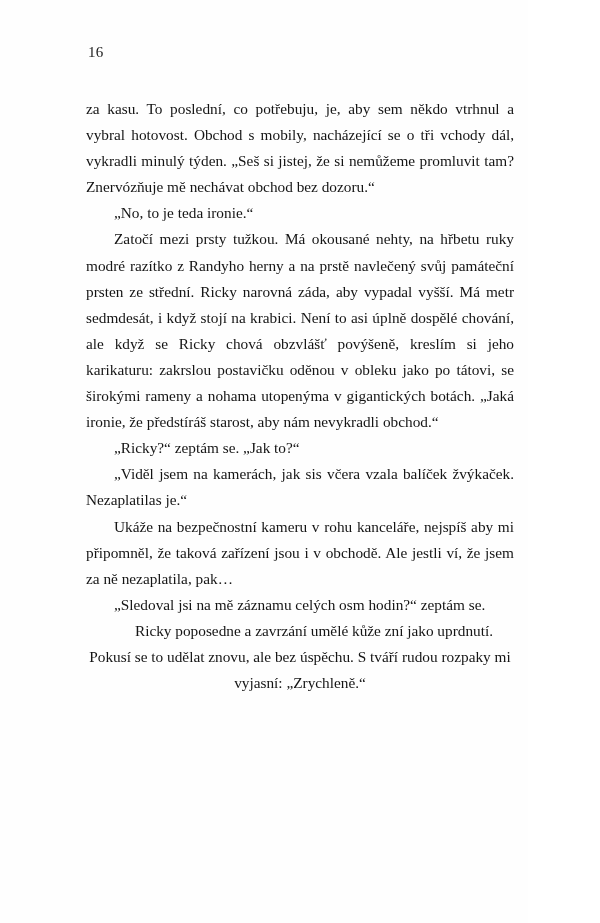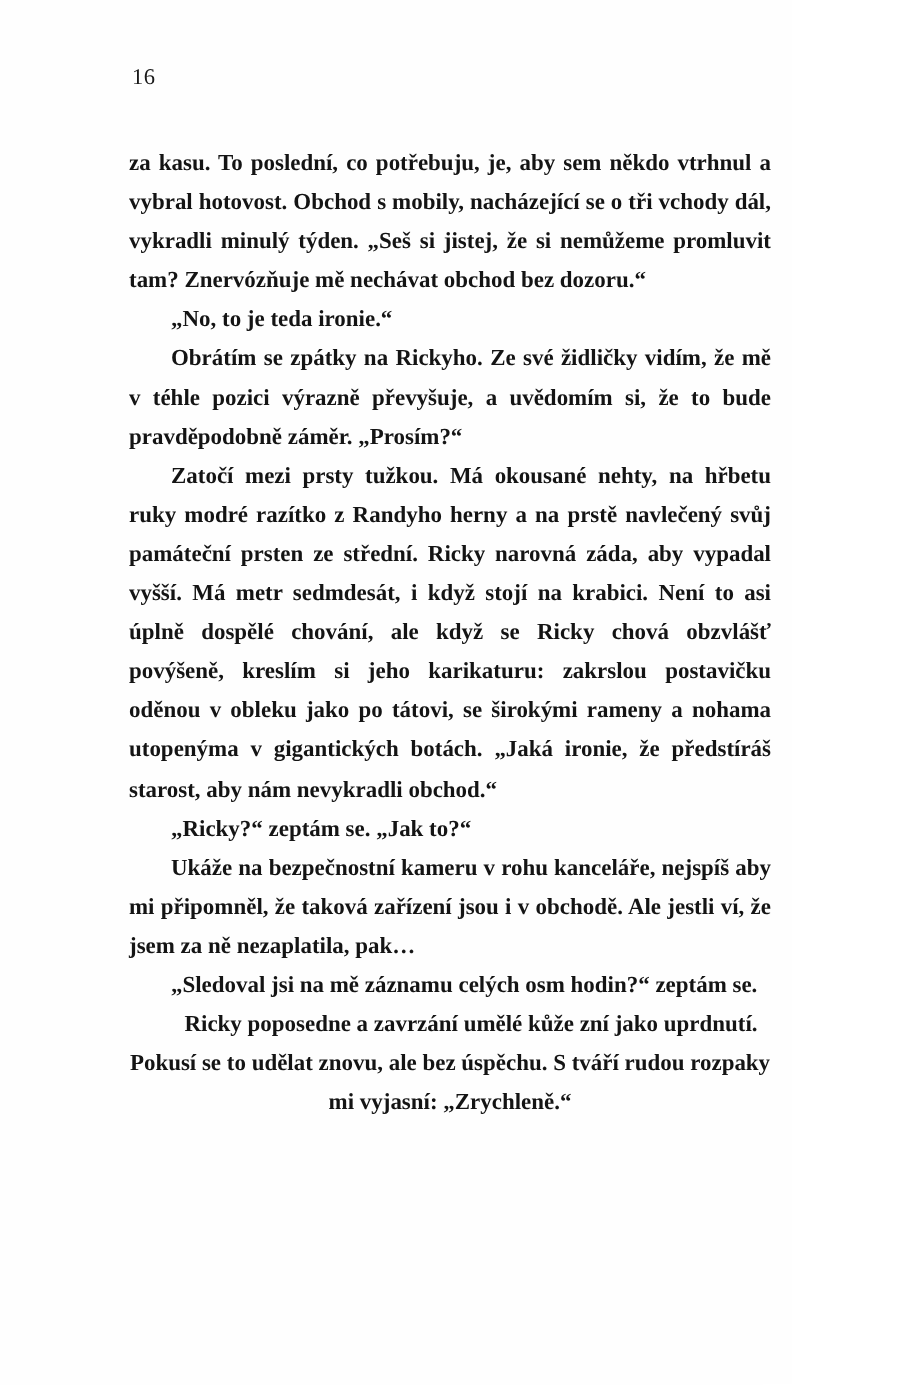--- a/index.html
+++ b/index.html
@@ -50,21 +50,20 @@
     position: absolute;
     top: 96px;
     left: 86px;
     width: 428px;
     font-size: 15.3px;
     line-height: 26.1px;
     text-align: justify;
     text-justify: inter-word;
     color: #141414;
     hyphens: manual;
-    font-weight: bold;
   }
   .body-text p {
     margin: 0;
     text-indent: 0;
   }
   .body-text p.indent {
     text-indent: 28px;
   }
   .body-text p:last-child {
     text-align: center;
@@ -75,21 +74,21 @@
 
 <div class="page">
 
   <div class="running-head">
     <div class="folio">16</div>
   </div>
 
   <div class="body-text">
     <p>za kasu. To poslední, co potřebuju, je, aby sem někdo vtrhnul a vybral hotovost. Obchod s mobily, nacházející se o tři vchody dál, vykradli minulý týden. „Seš si jistej, že si nemůžeme promluvit tam? Znervózňuje mě nechávat obchod bez dozoru.“</p>
     <p class="indent">„No, to je teda ironie.“</p>
-    <p class="indent">Obrátím se zpátky na Rickyho. Ze své židličky vidím, že mě v téhle pozici výrazně převyšuje, a uvědomím si, že to bude pravděpodobně záměr. „Prosím?“</p>
     <p class="indent">Zatočí mezi prsty tužkou. Má okousané nehty, na hřbetu ruky modré razítko z Randyho herny a na prstě navlečený svůj památeční prsten ze střední. Ricky narovná záda, aby vypadal vyšší. Má metr sedmdesát, i když stojí na krabici. Není to asi úplně dospělé chování, ale když se Ricky chová obzvlášť povýšeně, kreslím si jeho karikaturu: zakrslou postavičku oděnou v  obleku jako po tátovi, se širokými rameny a nohama utopenýma v  gigantických botách. „Jaká ironie, že předstíráš starost, aby nám nevykradli obchod.“</p>
     <p class="indent">„Ricky?“ zeptám se. „Jak to?“</p>
+    <p class="indent">„Viděl jsem na kamerách, jak sis včera vzala balíček žvýkaček. Nezaplatilas je.“</p>
     <p class="indent">Ukáže na bezpečnostní kameru v rohu kanceláře, nejspíš aby mi připomněl, že taková zařízení jsou i v obchodě. Ale jestli ví, že jsem za ně nezaplatila, pak…</p>
     <p class="indent">„Sledoval jsi na mě záznamu celých osm hodin?“ zeptám se.</p>
     <p class="indent">Ricky poposedne a zavrzání umělé kůže zní jako uprdnutí. Pokusí se to udělat znovu, ale bez úspěchu. S tváří rudou rozpaky mi vyjasní: „Zrychleně.“</p>
   </div>
 
 </div>
 
 </body></html>

